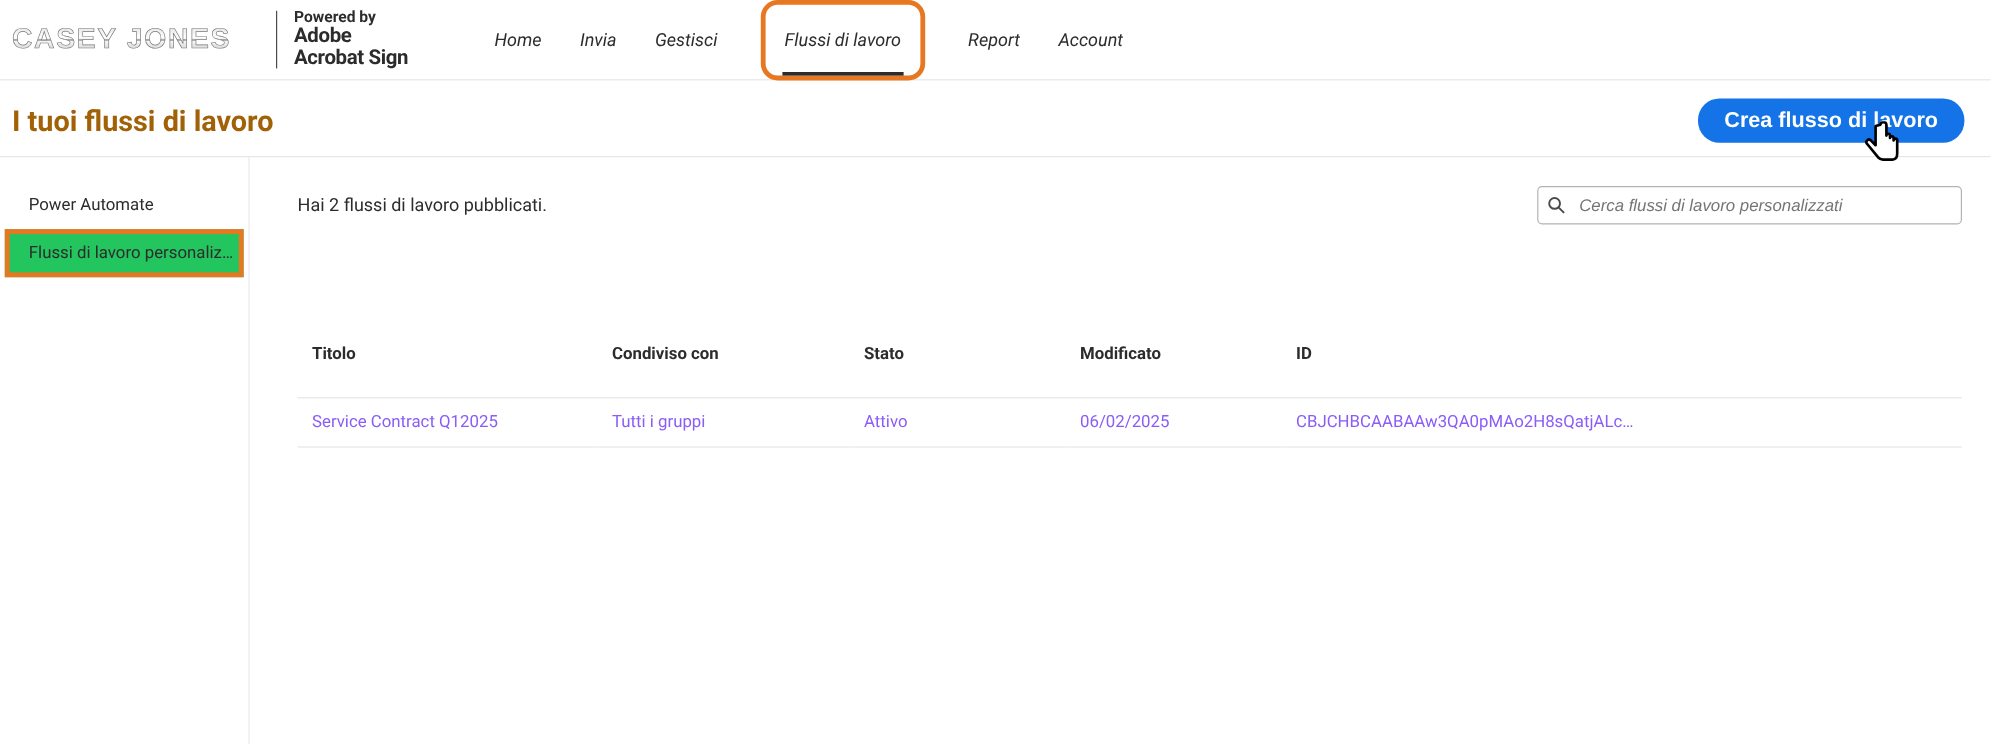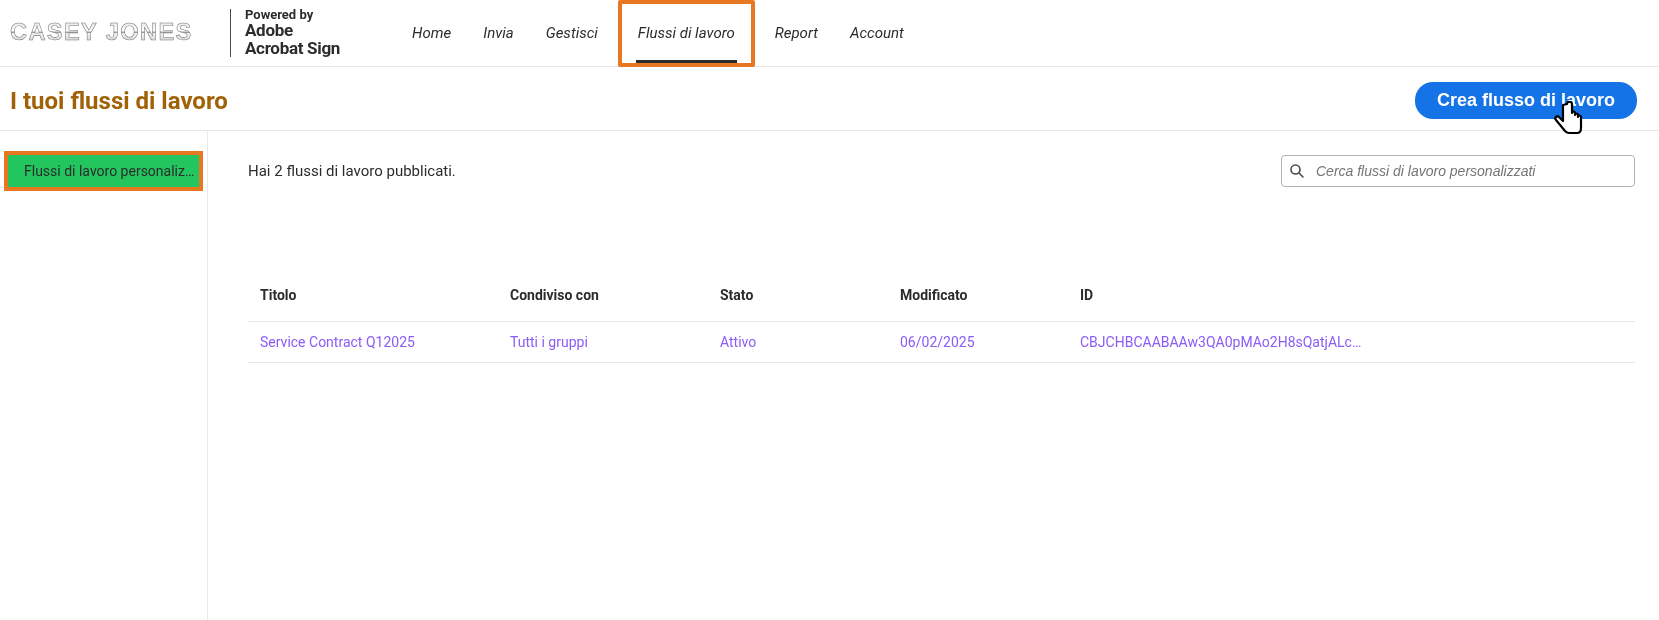--- a/index.html
+++ b/index.html
@@ -65,22 +65,22 @@
       content: "";
       position: absolute;
       left: 14px;
       right: 14px;
       bottom: 0;
       height: 3px;
       background: #2c2c2c;
     }
     .nav-highlight {
       border: 4px solid #e87722;
-      border-radius: 2px;
-      margin: 0 4px;
+      border-radius: 14px;
+      margin: 0 20px;
     }
     
     .titlebar {
       display: flex;
       align-items: center;
       justify-content: space-between;
       padding: 4px 22px 0 10px;
       height: 64px;
       border-bottom: 1px solid #e6e6e6;
       position: relative;
@@ -179,21 +179,21 @@
     
     table.wf {
       width: 100%;
       border-collapse: collapse;
     }
     table.wf th {
       text-align: left;
       font-size: 14px;
       font-weight: 700;
       color: #2c2c2c;
-      padding: 10px 12px 18px 12px;
+      padding: 10px 12px 28px 12px;
       border-bottom: 1px solid #e6e6e6;
       vertical-align: top;
     }
     table.wf td {
       font-size: 14px;
       color: #8b5cf6;
       padding: 12px 12px;
       border-bottom: 1px solid #e6e6e6;
     }
     table.wf th:nth-child(1), table.wf td:nth-child(1) { width: 250px; }
@@ -243,20 +243,21 @@
   <span class="cursor-hand">
     <svg viewBox="0 0 40 44">
       <path d="M14 4 v16 l-4 -4 c-2 -2 -5 1 -3 3 l9 11 c1 1 2 2 4 2 h8 c3 0 4 -2 4 -5 v-11 c0 -2 -3 -2 -3 0 v-2 c0 -2 -3 -2 -3 0 v-2 c0 -2 -3 -2 -3 0 v-9 c0 -3 -5 -3 -5 0 z" fill="#fff" stroke="#000" stroke-width="2.2" stroke-linejoin="round"></path>
     </svg>
   </span>
 </div>
 
 <div class="body">
 
   <aside class="sidebar">
+    <div class="sidebar-item">Power Automate</div>
     <div class="sidebar-item sidebar-highlight selected">Flussi di lavoro personaliz…</div>
   </aside>
 
   <section class="main">
 
     <div class="main-toprow">
       <div class="count-text">Hai 2 flussi di lavoro pubblicati.</div>
       <div class="search-wrap">
         <span class="icon">
           <svg width="16" height="16" viewBox="0 0 16 16">

